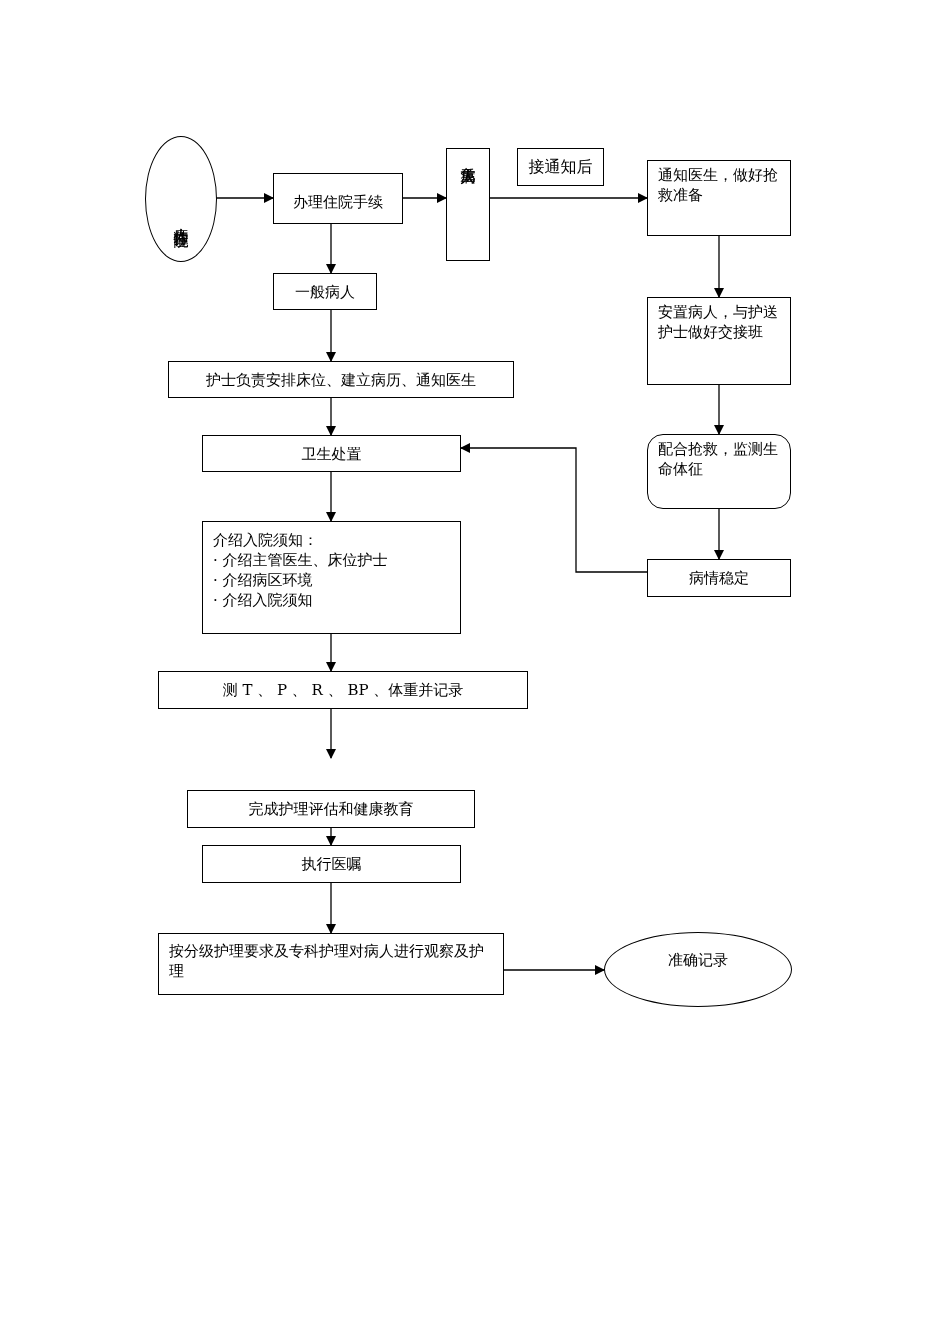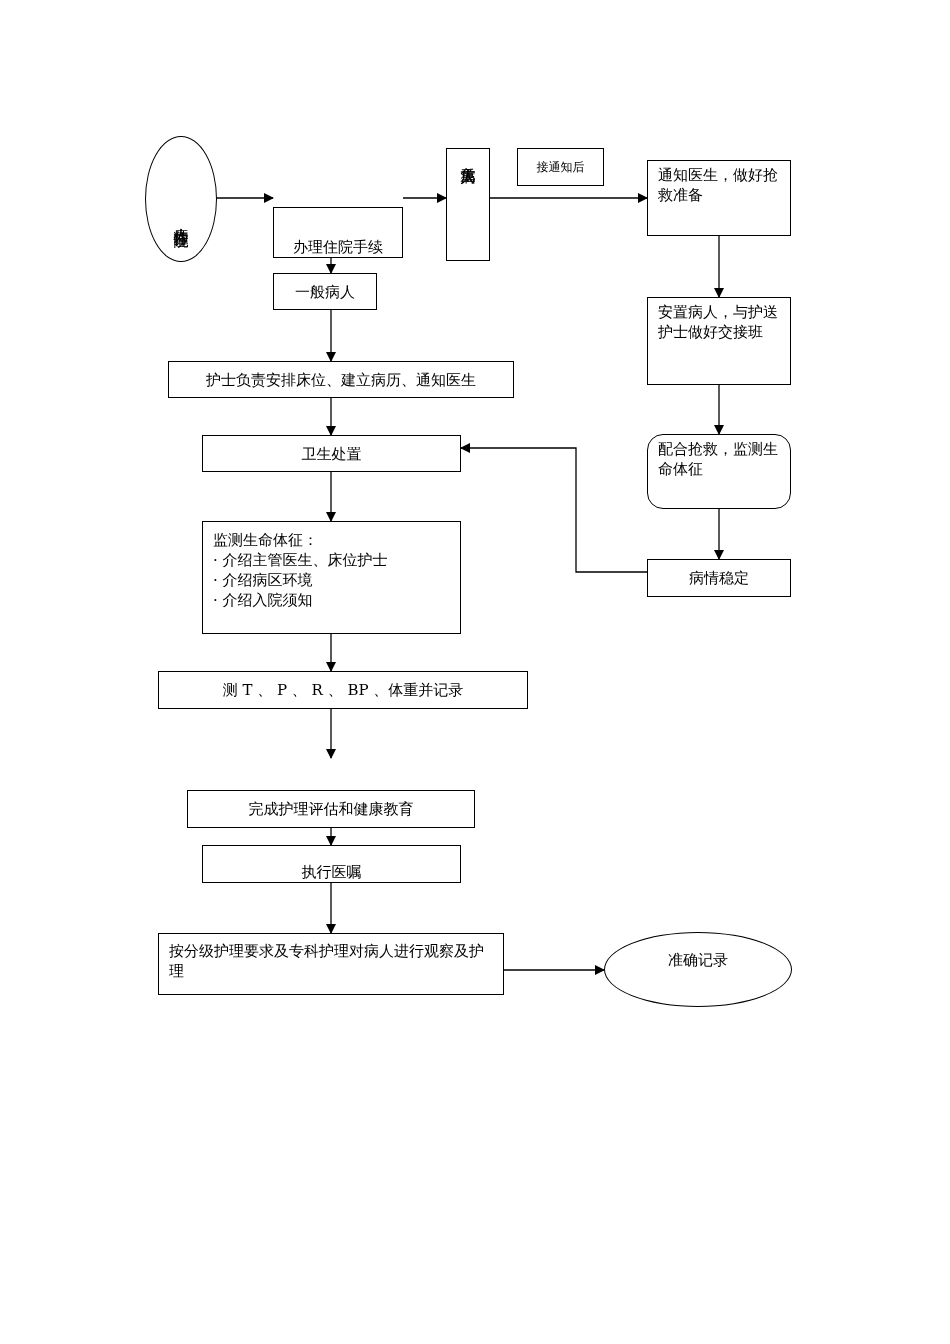--- a/index.html
+++ b/index.html
@@ -6,21 +6,21 @@
   body { width:950px; height:1344px; position:relative; overflow:hidden;
          font-family:"DejaVu Serif","Liberation Serif",serif; color:#000; }
   .node { position:absolute; box-sizing:border-box; border:1.3px solid #000; background:#fff;
           font-size:15px; line-height:20px; }
   .center { display:flex; align-items:center; justify-content:center; text-align:center; }
   .tl { padding:4px 8px 0 10px; }
   .ellipse { border-radius:50%; }
   .vert { writing-mode:vertical-rl; text-orientation:upright; letter-spacing:1px; }
   svg.links { position:absolute; left:0; top:0; }
   .line { white-space:pre; display:block; }
-  .small { font-size:12px; }
+  .small { font-size:16px; }
 </style>
 </head>
 <body>
 
 <svg class="links" width="950" height="1344">
   <defs>
     <marker id="ah" markerWidth="10" markerHeight="10" refX="9" refY="5" orient="auto" markerUnits="userSpaceOnUse">
       <path d="M0,0 L10,5 L0,10 z" fill="#000"></path>
     </marker>
   </defs>
@@ -41,21 +41,21 @@
     <line x1="719" y1="385" x2="719" y2="434" marker-end="url(#ah)"></line>
     <line x1="719" y1="509" x2="719" y2="559" marker-end="url(#ah)"></line>
     <polyline points="647,572 576,572 576,448 461,448" marker-end="url(#ah)"></polyline>
   </g>
 </svg>
 
 <div class="node ellipse center" style="left:145px;top:136px;width:72px;height:126px;">
   <span class="vert" style="margin-top:40px;line-height:18px;">病人持住院证</span>
 </div>
 
-<div class="node center" style="left:273px;top:173px;width:130px;height:51px;align-items:flex-end;padding-top:6px;margin-top:34px;">
+<div class="node center" style="left:273px;top:173px;width:130px;height:51px;align-items:center;padding-top:6px;">
   <span>办理住院手续</span>
 </div>
 
 <div class="node" style="left:446px;top:148px;width:44px;height:113px;display:flex;justify-content:center;padding-top:6px;">
   <span class="vert">危重病人</span>
 </div>
 
 <div class="node center small" style="left:517px;top:148px;width:87px;height:38px;">
   <span>接通知后</span>
 </div>
@@ -82,35 +82,35 @@
 
 <div class="node center" style="left:168px;top:361px;width:346px;height:37px;">
   <span>护士负责安排床位、建立病历、通知医生</span>
 </div>
 
 <div class="node center" style="left:202px;top:435px;width:259px;height:37px;">
   <span>卫生处置</span>
 </div>
 
 <div class="node tl" style="left:202px;top:521px;width:259px;height:113px;padding-top:8px;">
-  <span class="line">监测生命体征：</span>
+  <span class="line">介绍入院须知：</span>
   <span class="line">· 介绍主管医生、床位护士</span>
   <span class="line">· 介绍病区环境</span>
   <span class="line">· 介绍入院须知</span>
 </div>
 
 <div class="node center" style="left:158px;top:671px;width:370px;height:38px;text-align:center;">
   <span>测 T 、 P 、 R 、 BP 、体重并记录</span>
 </div>
 
 <div class="node center" style="left:187px;top:758px;width:288px;height:38px;margin-top:32px;">
   <span>完成护理评估和健康教育</span>
 </div>
 
-<div class="node center" style="left:202px;top:845px;width:259px;height:38px;align-items:flex-end;">
+<div class="node center" style="left:202px;top:845px;width:259px;height:38px;">
   <span>执行医嘱</span>
 </div>
 
 <div class="node tl" style="left:158px;top:933px;width:346px;height:62px;padding-top:7px;padding-right:16px;">
   <span>按分级护理要求及专科护理对病人进行观察及护理</span>
 </div>
 
 <div class="node ellipse center" style="left:604px;top:932px;width:188px;height:75px;align-items:flex-start;padding-top:17px;">
   <span>准确记录</span>
 </div>

